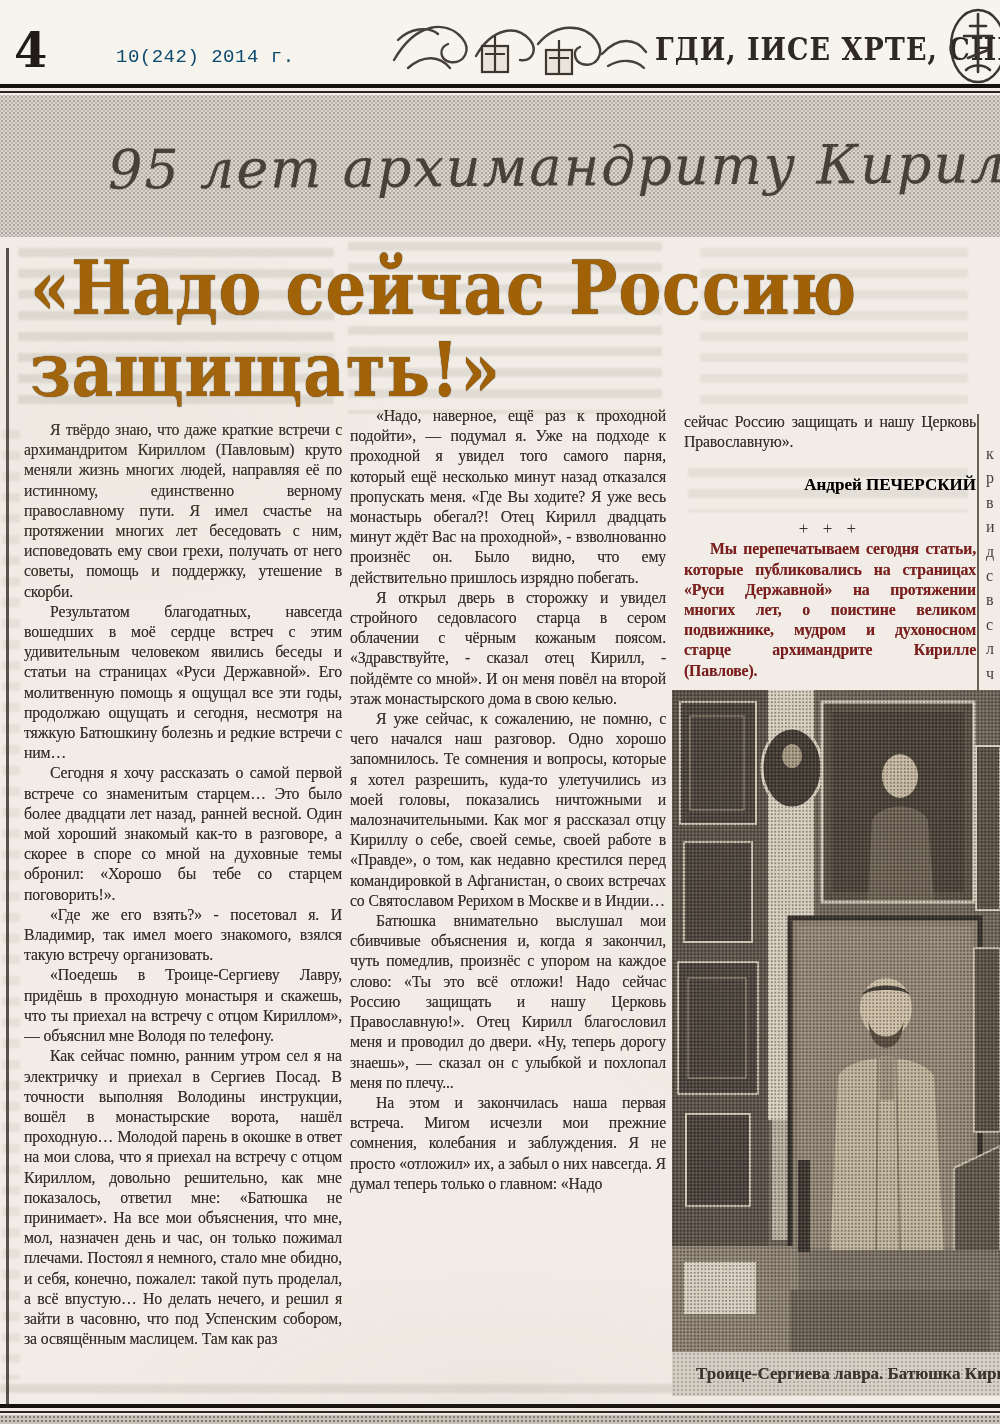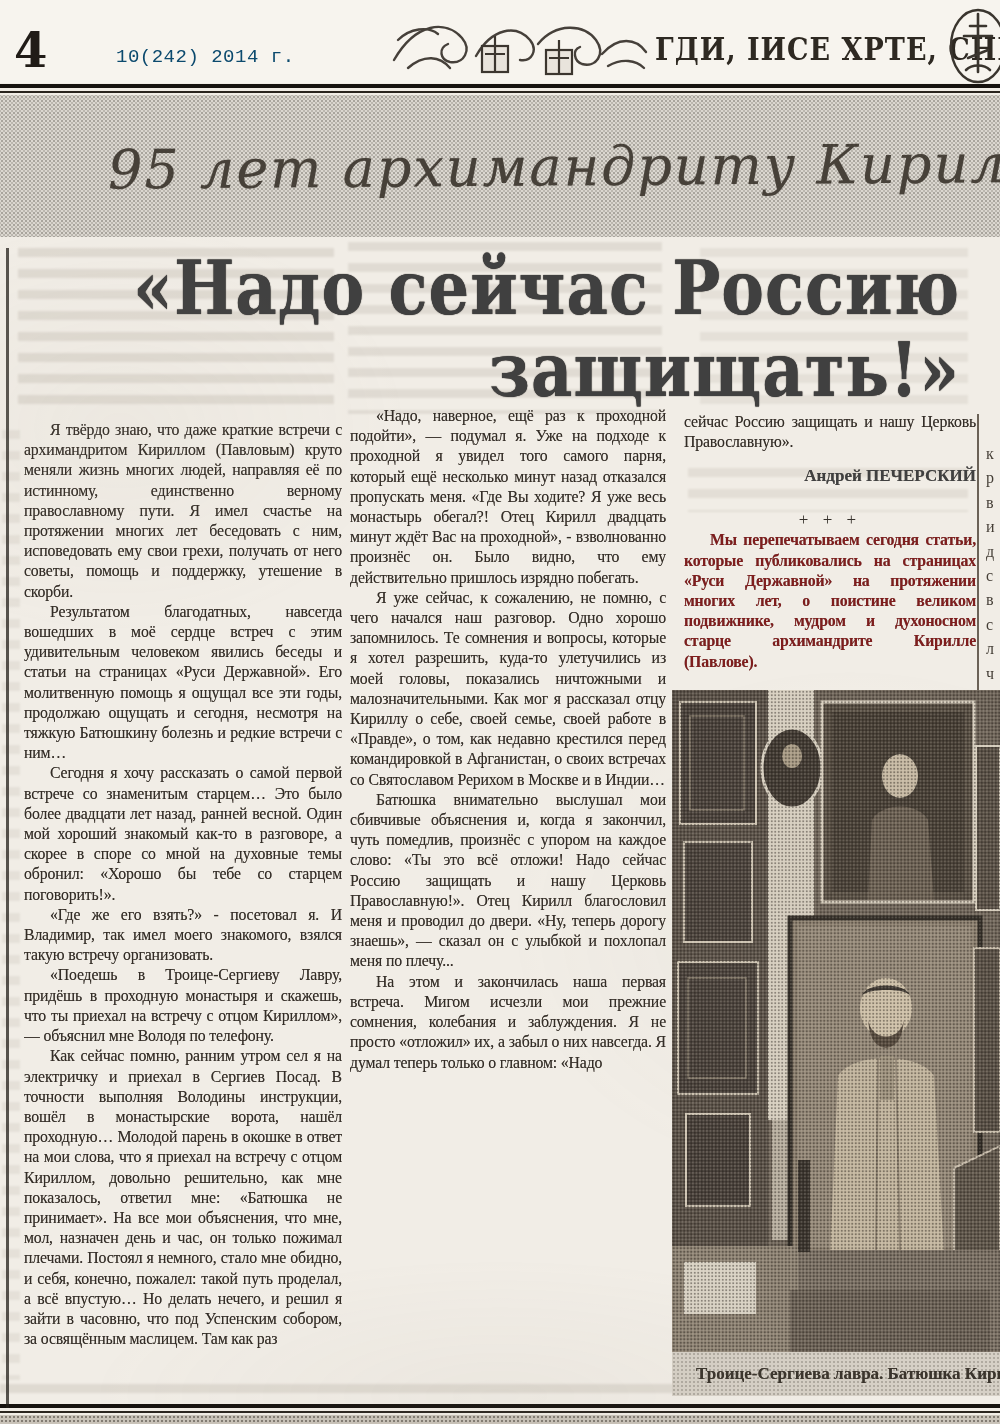--- a/index.html
+++ b/index.html
@@ -29,41 +29,41 @@
       #dbd7d0;
     display:flex;align-items:center;overflow:hidden;
   }
   .band-title{
     padding-left:108px;white-space:nowrap;font-family:"DejaVu Serif",serif;font-style:italic;
     font-size:54px;color:#474139;transform:rotate(-.4deg);letter-spacing:2px;
     text-shadow:0 0 1px rgba(70,64,56,.5);
   }
   
   .headline{
-    position:absolute;left:20px;top:240px;width:940px;height:180px;text-align:right;z-index:2;
-    font-family:"DejaVu Serif",serif;font-weight:700;color:#404040;
+    position:absolute;left:30px;top:240px;width:940px;height:180px;text-align:left;z-index:2;
+    font-family:"DejaVu Serif",serif;font-weight:700;color:#a16207;
   }
   .headline .hl{font-size:64px;line-height:82px;transform:scaleY(1.18);transform-origin:center top;
     letter-spacing:1px;text-shadow:0 0 1px #171310;}
   
   .ghost{position:absolute;opacity:.45;filter:blur(1.1px);z-index:1;
     background:repeating-linear-gradient(to bottom, rgba(124,113,98,.34) 0 9px, rgba(124,113,98,0) 9px 21px);}
   
   .col{position:absolute;z-index:2;overflow:hidden;}
   .col p{
     margin:0;text-indent:26px;text-align:justify;
     font-size:15.8px;line-height:20.2px;letter-spacing:-.15px;
     text-shadow:0 0 .4px rgba(56,48,40,.55);
   }
   .col p.lead{font-weight:700;color:#29241e;}
   .col p.no-indent{text-indent:0;}
   .col1{left:24px;top:420px;width:318px;height:982px;}
   .col2{left:350px;top:406px;width:316px;height:996px;}
   .col3{left:684px;top:412px;width:292px;height:276px;}
-  .byline{display:block;text-align:right;font-weight:700;font-size:17px;margin-top:14px;color:#404040;
+  .byline{display:block;text-align:right;font-weight:700;font-size:17px;margin-top:23px;color:#000000;
     text-shadow:0 0 .4px rgba(56,48,40,.55);}
   .plus-sep{display:block;text-align:center;font-size:17px;letter-spacing:5px;margin-top:24px;color:#35302a;}
   .editorial{font-weight:700;color:#7f1d1d;margin-top:4px;}
   .blessing{display:block;text-align:center;font-weight:700;font-style:italic;font-size:18px;line-height:23px;
     margin-top:18px;color:#29241e;text-shadow:0 0 .4px rgba(56,48,40,.55);}
   
   .photo{position:absolute;left:672px;top:690px;width:328px;height:662px;z-index:3;overflow:hidden;background:#6e6459;}
   .photo-dots{
     position:absolute;inset:0;pointer-events:none;
     background:
@@ -163,20 +163,21 @@
     <p>Я твёрдо знаю, что даже краткие встречи с архимандритом Кириллом (Павловым) круто меняли жизнь многих людей, направляя её по истинному, единственно верному православному пути. Я имел счастье на протяжении многих лет беседовать с ним, исповедовать ему свои грехи, получать от него советы, помощь и поддержку, утешение в скорби.</p>
     <p>Результатом благодатных, навсегда вошедших в моё сердце встреч с этим удивительным человеком явились беседы и статьи на страницах «Руси Державной». Его молитвенную помощь я ощущал все эти годы, продолжаю ощущать и сегодня, несмотря на тяжкую Батюшкину болезнь и редкие встречи с ним…</p>
     <p>Сегодня я хочу рассказать о самой первой встрече со знаменитым старцем… Это было более двадцати лет назад, ранней весной. Один мой хороший знакомый как-то в разговоре, а скорее в споре со мной на духовные темы обронил: «Хорошо бы тебе со старцем поговорить!».</p>
     <p>«Где же его взять?» - посетовал я. И Владимир, так имел моего знакомого, взялся такую встречу организовать.</p>
     <p>«Поедешь в Троице-Сергиеву Лавру, придёшь в проходную монастыря и скажешь, что ты приехал на встречу с отцом Кириллом», — объяснил мне Володя по телефону.</p>
     <p>Как сейчас помню, ранним утром сел я на электричку и приехал в Сергиев Посад. В точности выполняя Володины инструкции, вошёл в монастырские ворота, нашёл проходную… Молодой парень в окошке в ответ на мои слова, что я приехал на встречу с отцом Кириллом, довольно решительно, как мне показалось, ответил мне: «Батюшка не принимает». На все мои объяснения, что мне, мол, назначен день и час, он только пожимал плечами. Постоял я немного, стало мне обидно, и себя, конечно, пожалел: такой путь проделал, а всё впустую… Но делать нечего, и решил я зайти в часовню, что под Успенским собором, за освящённым маслицем. Там как раз</p>
   </section>
 
   <section class="col col2">
     <p>«Надо, наверное, ещё раз к проходной подойти», — подумал я. Уже на подходе к проходной я увидел того самого парня, который ещё несколько минут назад отказался пропускать меня. «Где Вы ходите? Я уже весь монастырь обегал?! Отец Кирилл двадцать минут ждёт Вас на проходной», - взволнованно произнёс он. Было видно, что ему действительно пришлось изрядно побегать.</p>
+    <p>Я открыл дверь в сторожку и увидел стройного седовласого старца в сером облачении с чёрным кожаным поясом. «Здравствуйте, - сказал отец Кирилл, - пойдёмте со мной». И он меня повёл на второй этаж монастырского дома в свою келью.</p>
     <p>Я уже сейчас, к сожалению, не помню, с чего начался наш разговор. Одно хорошо запомнилось. Те сомнения и вопросы, которые я хотел разрешить, куда-то улетучились из моей головы, показались ничтожными и малозначительными. Как мог я рассказал отцу Кириллу о себе, своей семье, своей работе в «Правде», о том, как недавно крестился перед командировкой в Афганистан, о своих встречах со Святославом Рерихом в Москве и в Индии…</p>
     <p>Батюшка внимательно выслушал мои сбивчивые объяснения и, когда я закончил, чуть помедлив, произнёс с упором на каждое слово: «Ты это всё отложи! Надо сейчас Россию защищать и нашу Церковь Православную!». Отец Кирилл благословил меня и проводил до двери. «Ну, теперь дорогу знаешь», — сказал он с улыбкой и похлопал меня по плечу...</p>
     <p>На этом и закончилась наша первая встреча. Мигом исчезли мои прежние сомнения, колебания и заблуждения. Я не просто «отложил» их, а забыл о них навсегда. Я думал теперь только о главном: «Надо</p>
   </section>
 
   <section class="col col3">
     <p class="no-indent">сейчас Россию защищать и нашу Церковь Православную».</p>
     <span class="byline">Андрей ПЕЧЕРСКИЙ</span>
     <span class="plus-sep">+ + +</span>
     <p class="editorial">Мы перепечатываем сегодня статьи, которые публиковались на страницах «Руси Державной» на протяжении многих лет, о поистине великом подвижнике, мудром и духоносном старце архимандрите Кирилле (Павлове).</p>

